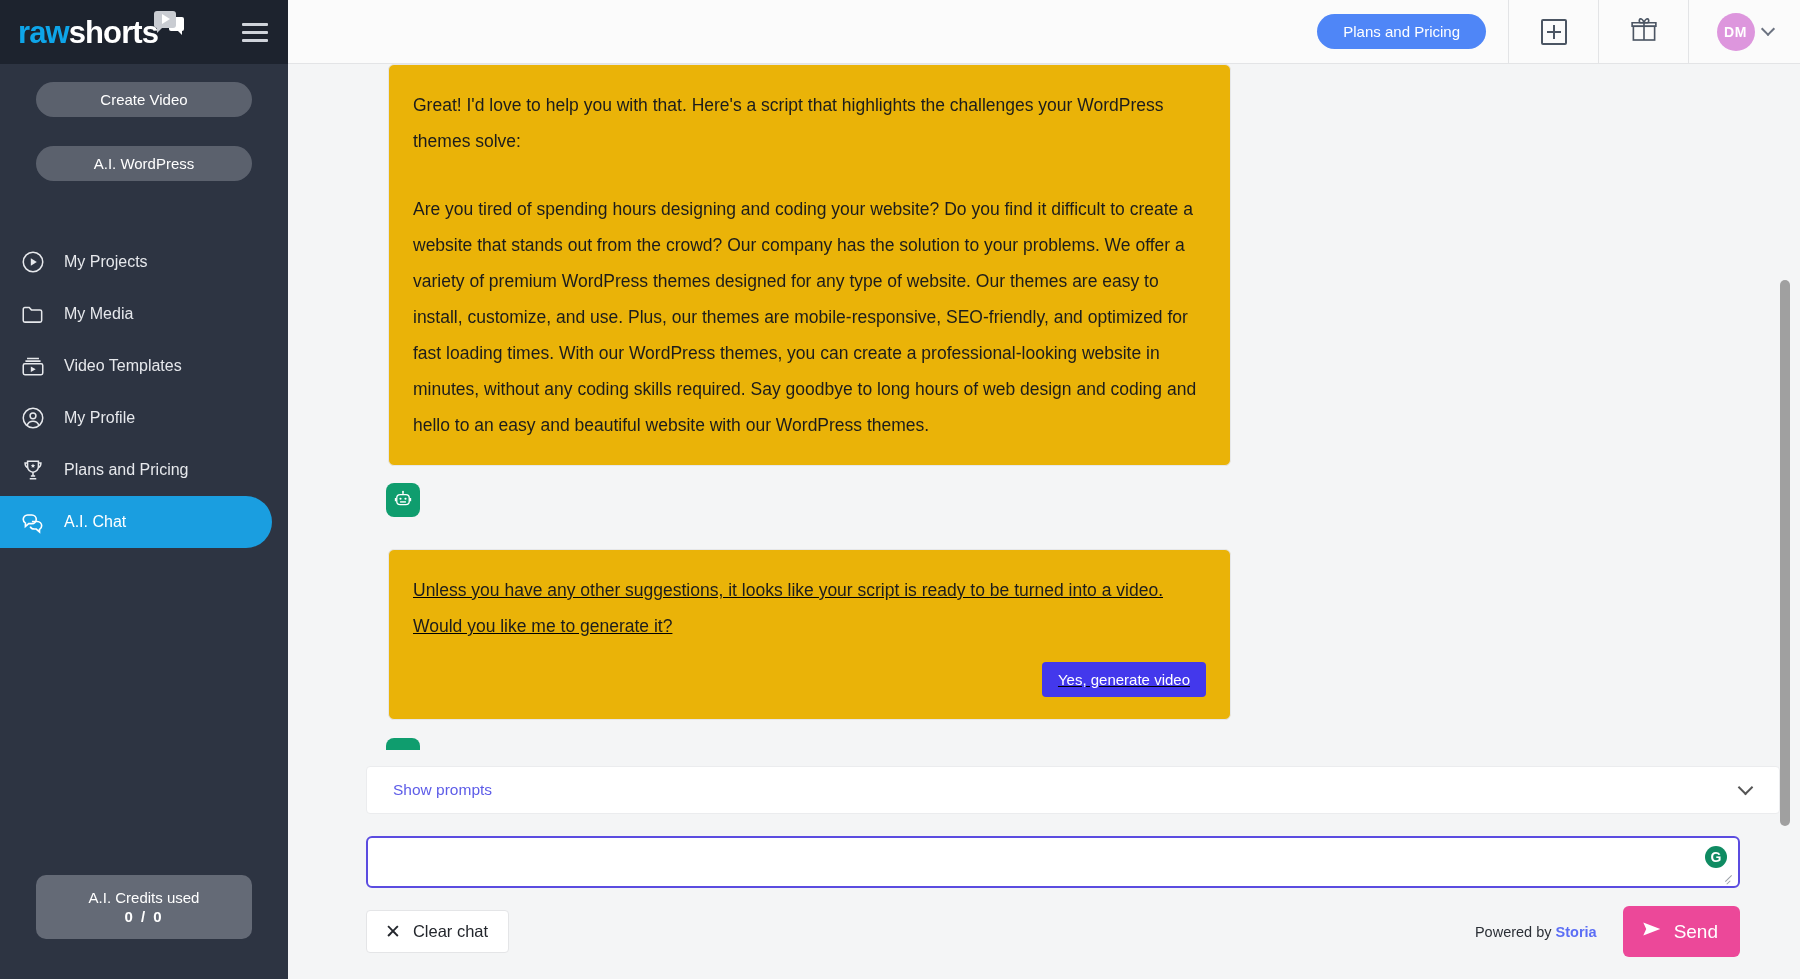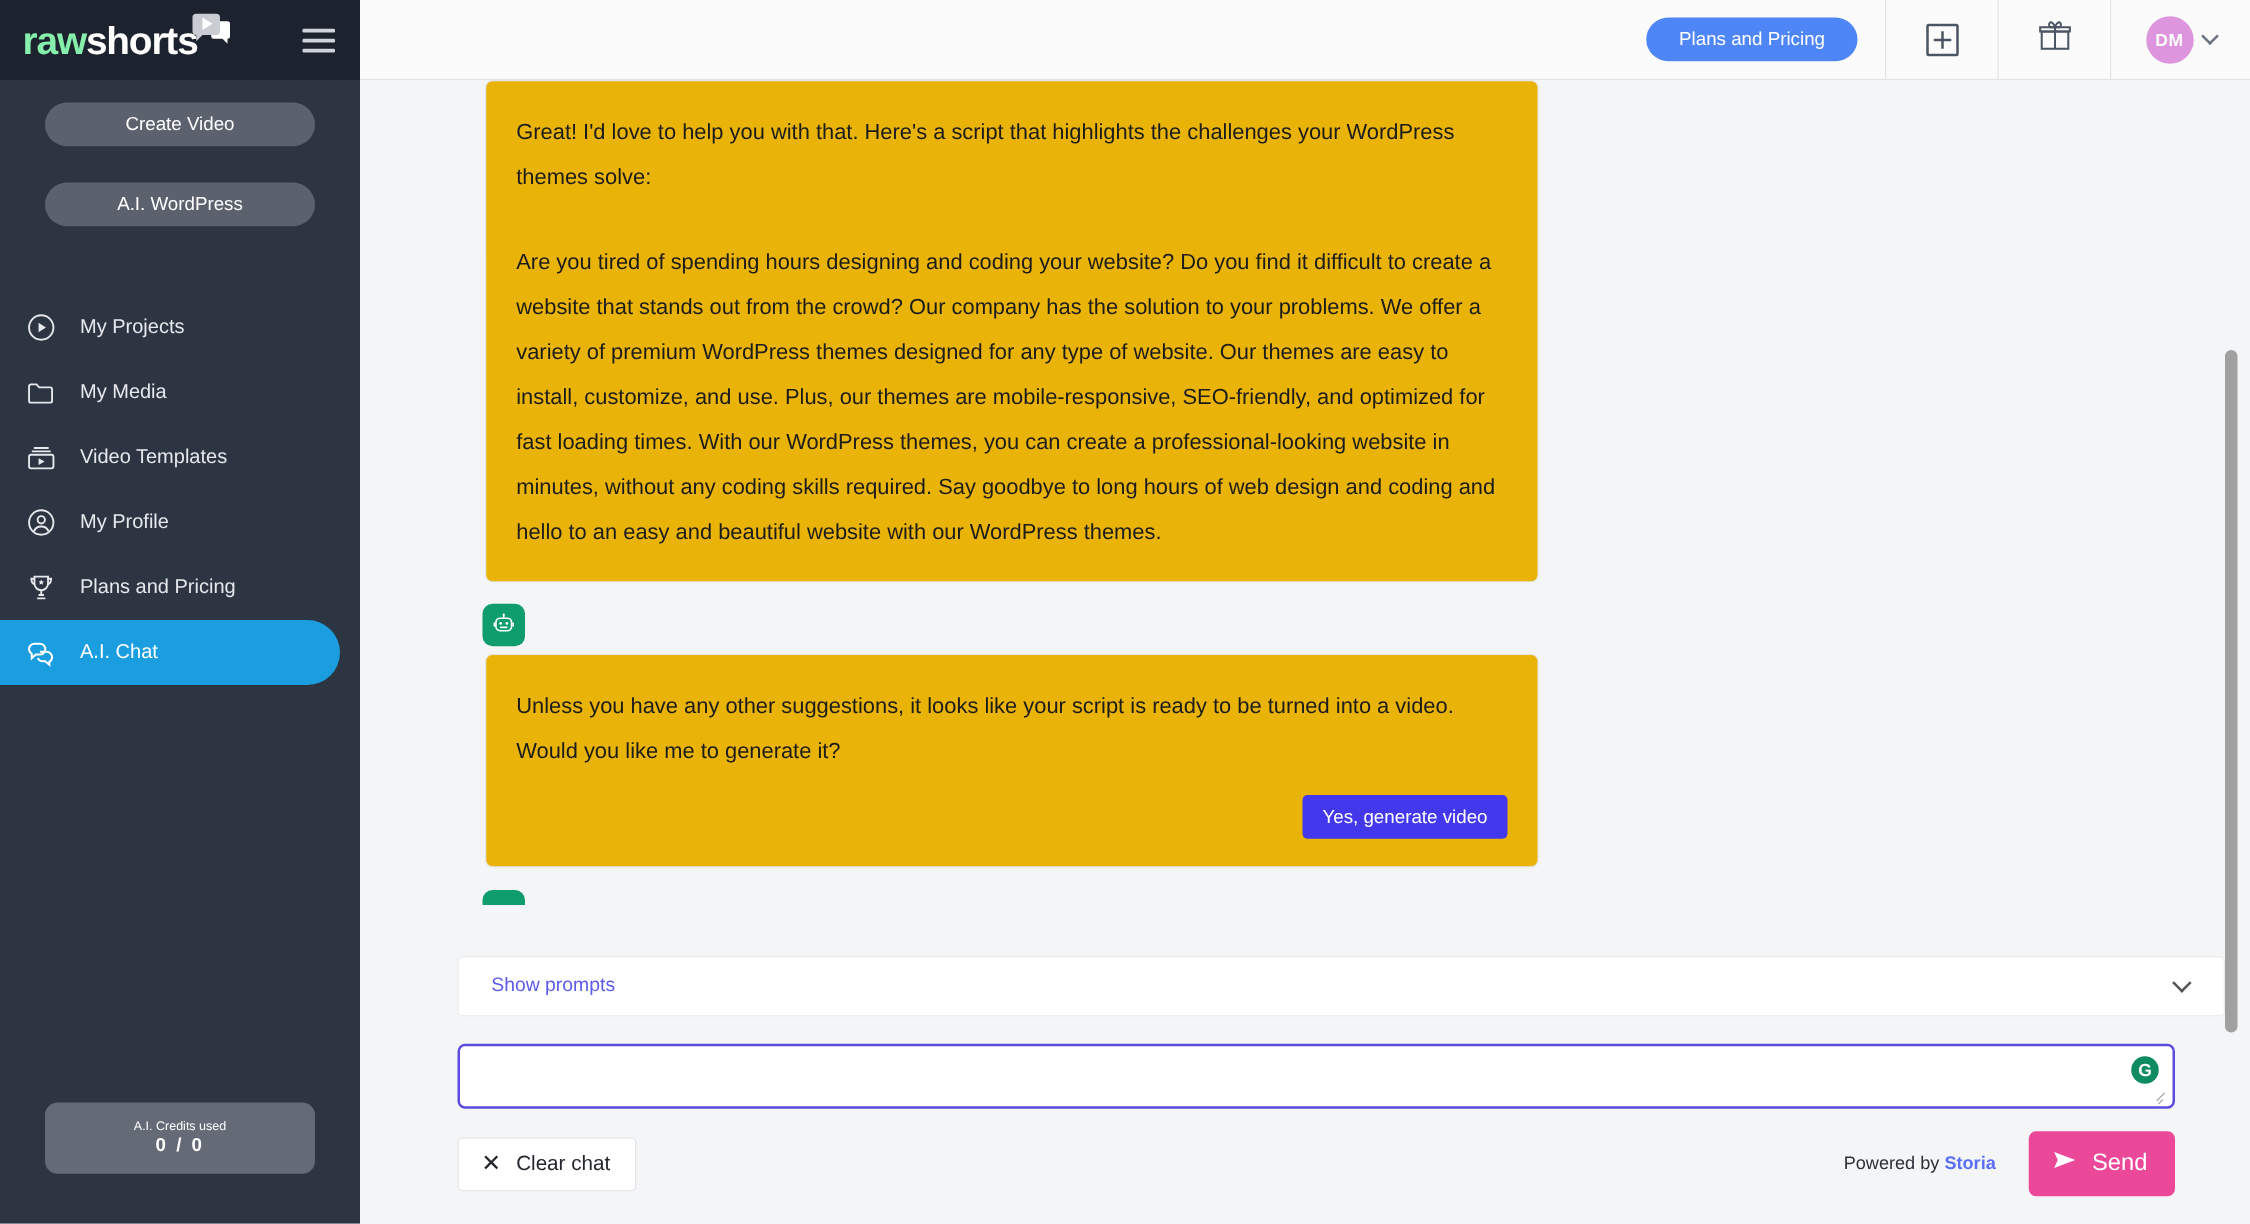--- a/index.html
+++ b/index.html
@@ -26,21 +26,21 @@
     display: flex; align-items: center;
     justify-content: space-between;
     padding: 0 20px 0 18px;
     flex: 0 0 64px;
   }
   .logo { display: flex; align-items: flex-start; position: relative; }
   .logo-text {
     font-size: 31px; font-weight: 700; letter-spacing: -0.9px;
     line-height: 1;
   }
-  .logo-raw { color: #86efac; }
+  .logo-raw { color: #0ea5e9; }
   .logo-shorts { color: #ffffff; }
   .logo-mark { position: relative; width: 30px; height: 26px; margin-left: -4px; margin-top: -6px; }
   .logo-mark .bubble-back {
     position: absolute; right: 0; top: 6px;
     width: 15px; height: 14px; background: #ffffff; border-radius: 2px;
   }
   .logo-mark .bubble-back:after {
     content: ""; position: absolute; right: 2px; bottom: -4px;
     width: 0; height: 0;
     border-left: 5px solid transparent;
@@ -96,21 +96,21 @@
     margin-right: 16px; flex: 0 0 30px;
   }
   .nav-label { font-size: 16px; }
 
   .credits-wrap { margin-top: auto; padding: 0 36px 40px 36px; }
   .credits {
     background: #646a76; color: #ffffff;
     border-radius: 10px; text-align: center;
     padding: 13px 0 14px 0;
   }
-  .credits-title { font-size: 10px; line-height: 1.35; }
+  .credits-title { font-size: 15px; line-height: 1.35; }
   .credits-value { font-size: 15px; font-weight: 700; letter-spacing: 2px; }
 
   
   .main {
     flex: 1; height: 979px;
     display: flex; flex-direction: column;
     background: #f4f5f6;
     position: relative;
   }
   .topbar {
@@ -435,21 +435,21 @@
             <path d="M12 2.5v2.6"></path>
               <circle cx="12" cy="2" r="1.1" fill="#fff" stroke="none"></circle>
             <rect x="4.5" y="5.5" width="15" height="12" rx="4"></rect>
             <circle cx="9" cy="10.5" r="1.3" fill="#fff" stroke="none"></circle>
             <circle cx="15" cy="10.5" r="1.3" fill="#fff" stroke="none"></circle>
             <path d="M8.5 14.3h7" stroke-width="1.7"></path>
             <path d="M3 9.5v4M21 9.5v4"></path>
           </svg>
         </div>
 
-        <div class="msg-row" style="margin-top:6px;">
+        <div class="msg-row" style="margin-top:32px;text-decoration:underline;">
           <div class="bubble">
             <p>Unless you have any other suggestions, it looks like your script is ready to be turned into a video. Would you like me to generate it?</p>
             <div class="generate-row">
               <button class="generate-btn">Yes, generate video</button>
             </div>
           </div>
         </div>
 
         <div class="bot-avatar clipped"></div>
 

